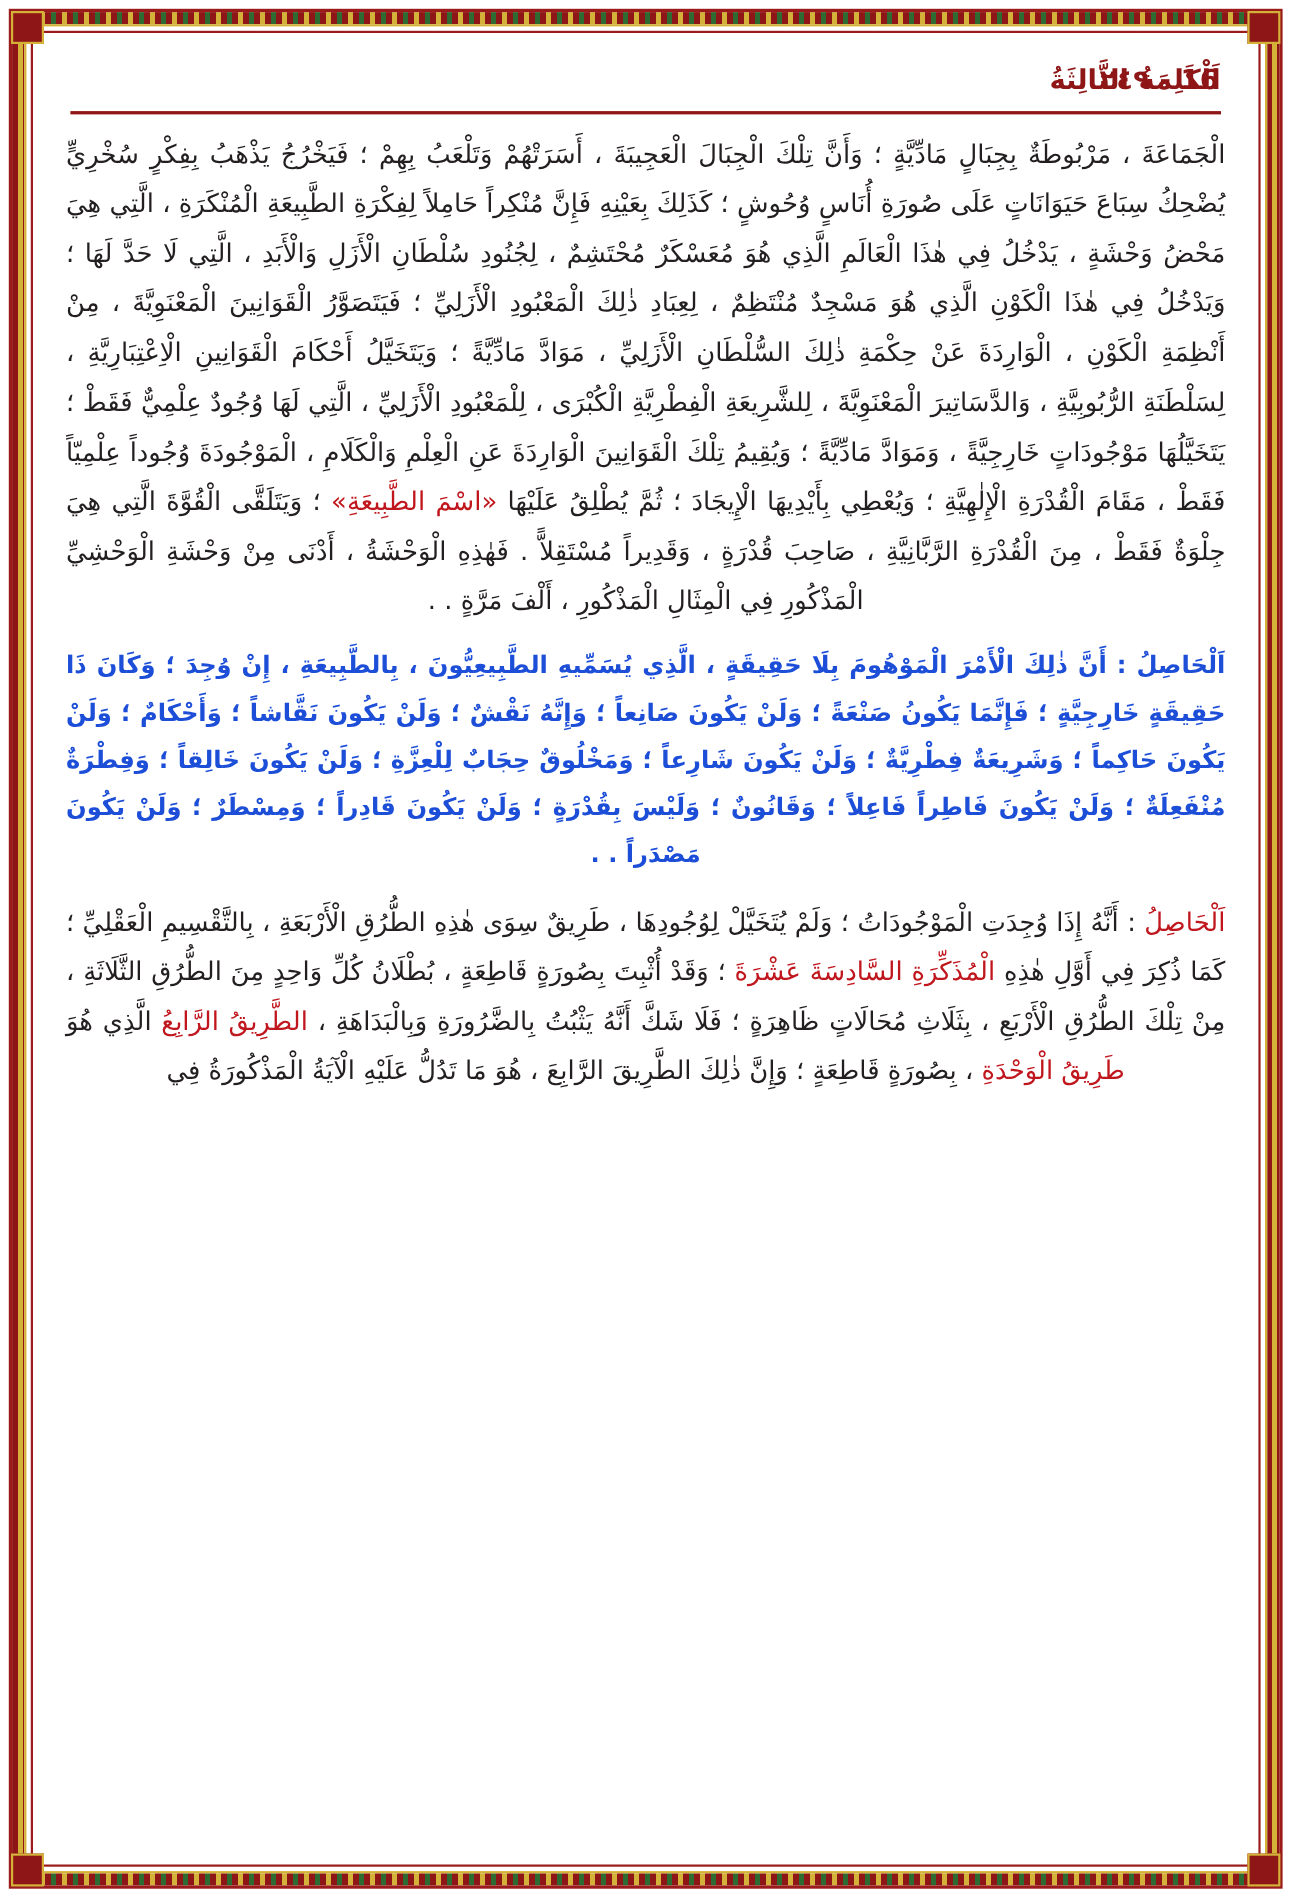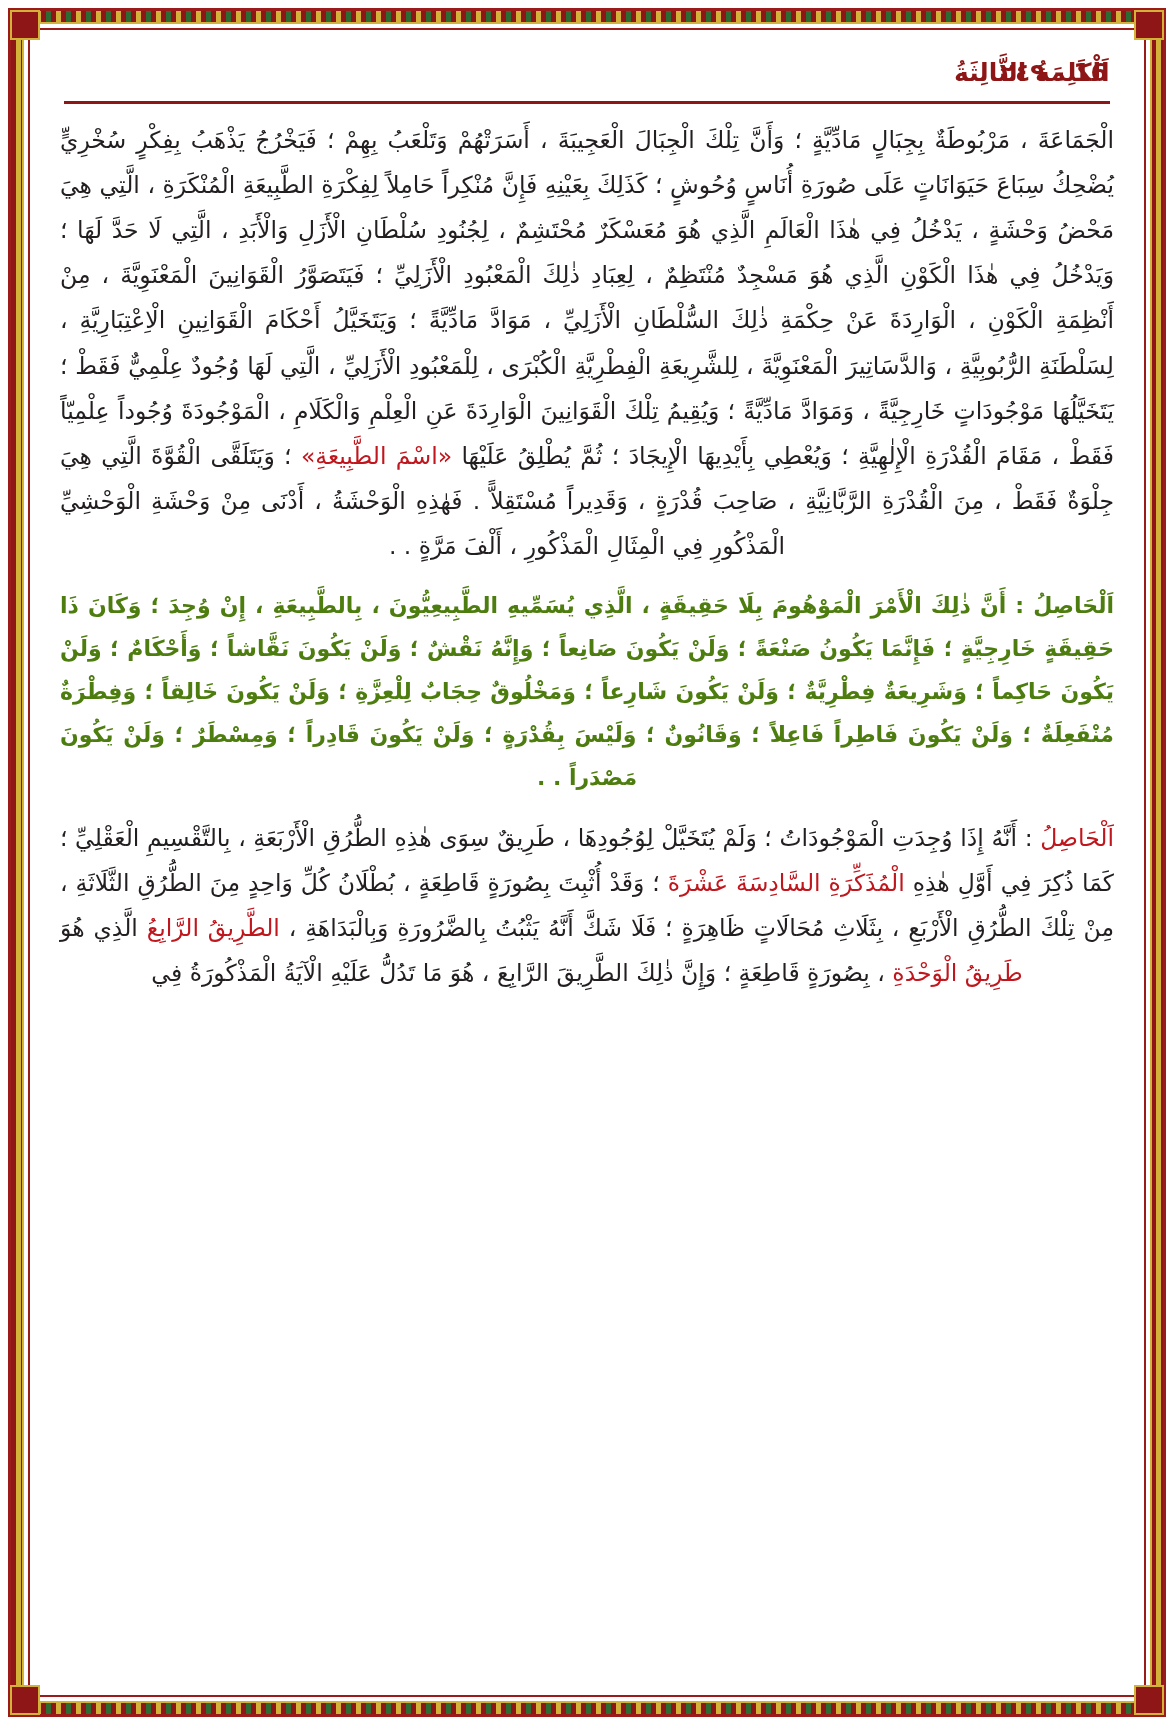--- a/index.html
+++ b/index.html
@@ -116,21 +116,21 @@
     color: #231f20;
     padding: 14px 14px 0 14px;
   }
   .para {
     margin: 0 0 4px 0;
   }
   .para + .para {
     margin-top: 16px;
   }
   .para.red {
-    color: #4d7c0f;
+    color: #1d4ed8;
     font-weight: bold;
     font-size: 22px;
     line-height: 1.95;
   }
   .hl {
     color: #c0161d;
     font-weight: normal;
   }
 </style>
 </head>

